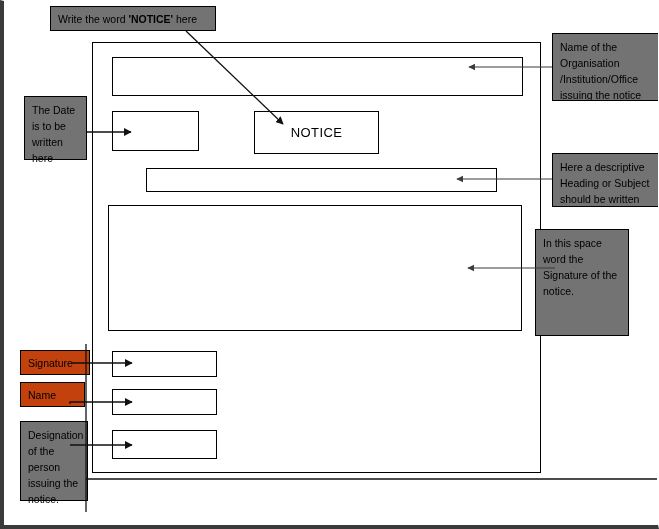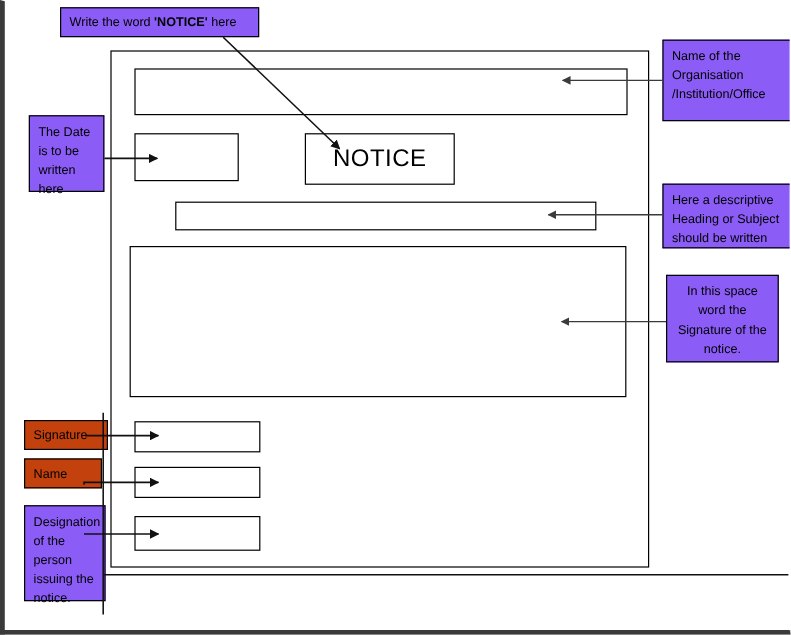--- a/index.html
+++ b/index.html
@@ -38,31 +38,31 @@
     border: 1.5px solid #000000;
     background: transparent;
   }
   
   .callout {
     border: 1px solid #000000;
     font-size: 10.5px;
     line-height: 16px;
     color: #000000;
     padding: 5px 7px;
-    background: #8b5cf6;
+    background: #737373;
   }
   .callout.center-v {
     display: flex;
     align-items: center;
   }
   .notice-word {
     display: flex;
     align-items: center;
     justify-content: center;
-    font-size: 20px;
+    font-size: 13px;
     color: #000000;
     letter-spacing: 0.4px;
   }
   .label-box {
     border: 1px solid #000000;
     font-size: 10.5px;
     display: flex;
     align-items: center;
     padding-left: 7px;
     color: #000000;
@@ -122,29 +122,30 @@
     <div>The Date</div>
     <div>is to be</div>
     <div>written</div>
     <div>here</div>
   </div>
 
   <div class="abox callout" style="left:548px; top:32px; width:114px; height:68px;">
     <div>Name of the</div>
     <div>Organisation</div>
     <div>/Institution/Office</div>
+    <div>issuing the notice</div>
   </div>
 
   <div class="abox callout" style="left:548px; top:152px; width:117px; height:54px;">
     <div>Here a descriptive</div>
     <div>Heading or Subject</div>
     <div>should be written</div>
   </div>
 
-  <div class="abox callout" style="left:551px; top:228px; width:94px; height:73px;text-align:center;">
+  <div class="abox callout" style="left:531px; top:228px; width:94px; height:107px;">
     <div>In this space</div>
     <div>word the</div>
     <div>Signature of the</div>
     <div>notice.</div>
   </div>
 
   <div class="abox label-box" style="left:16px; top:349px; width:70px; height:25px;">
     <span>Signature</span>
   </div>
 

